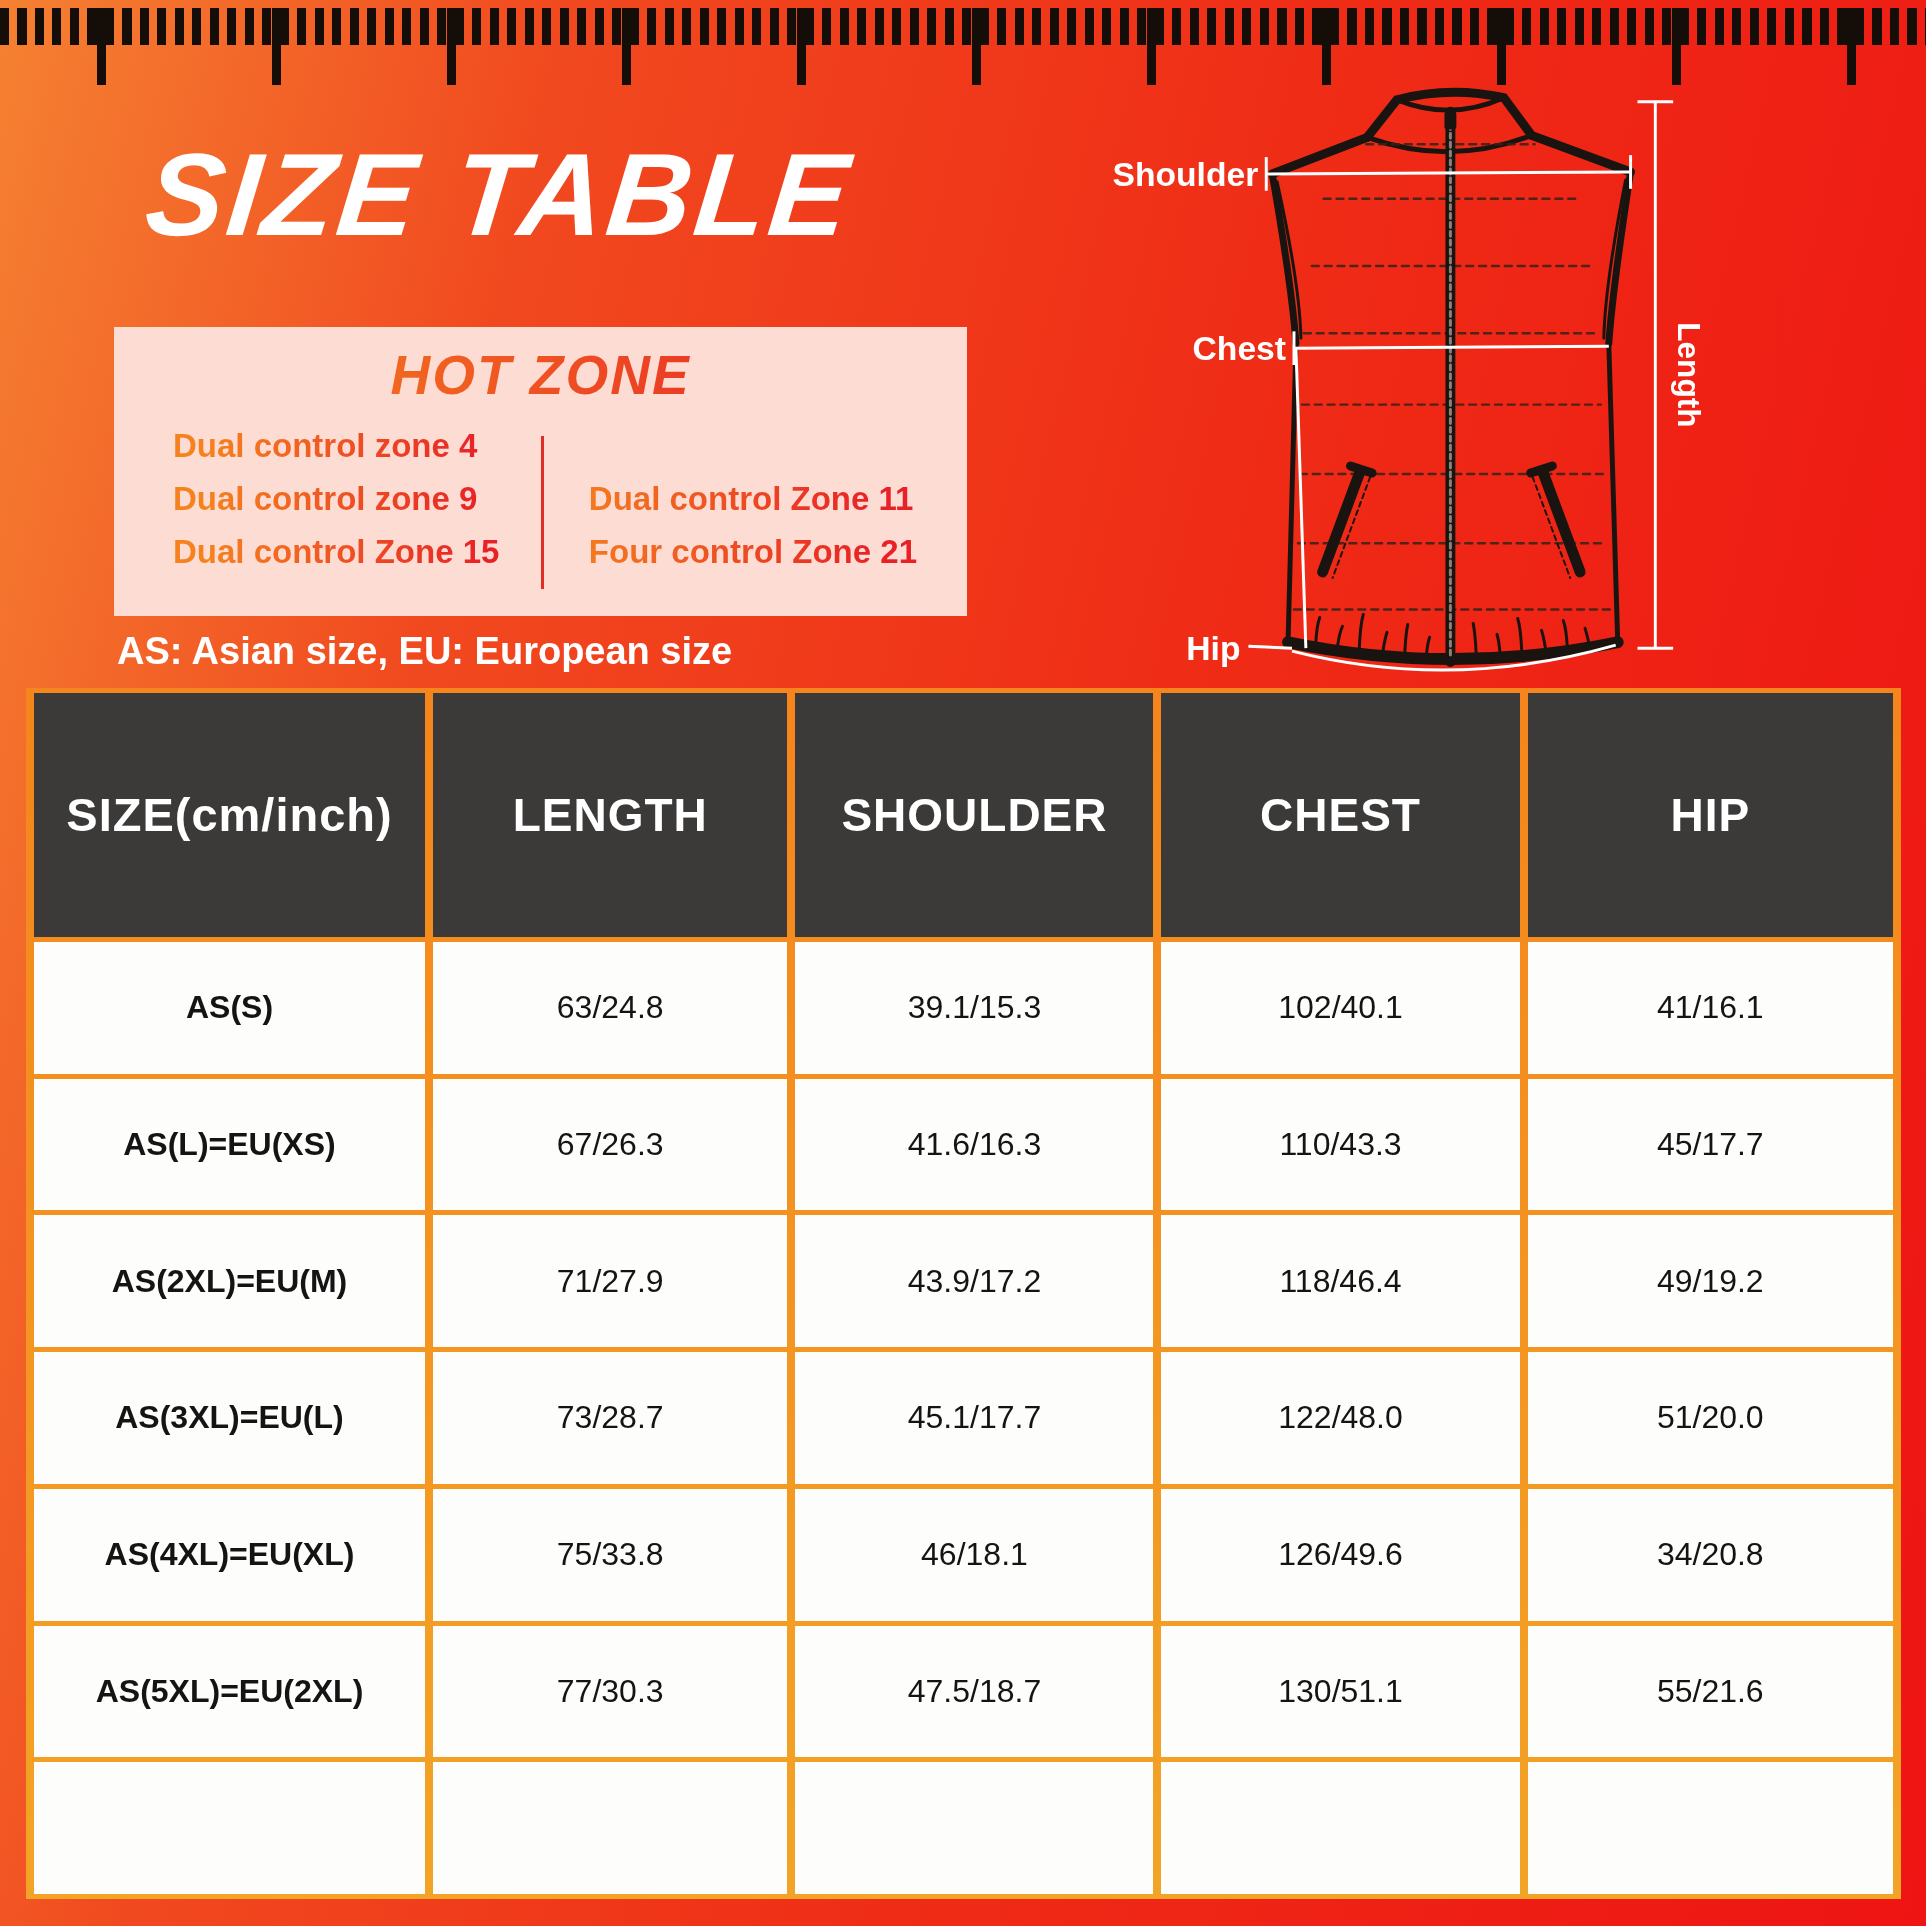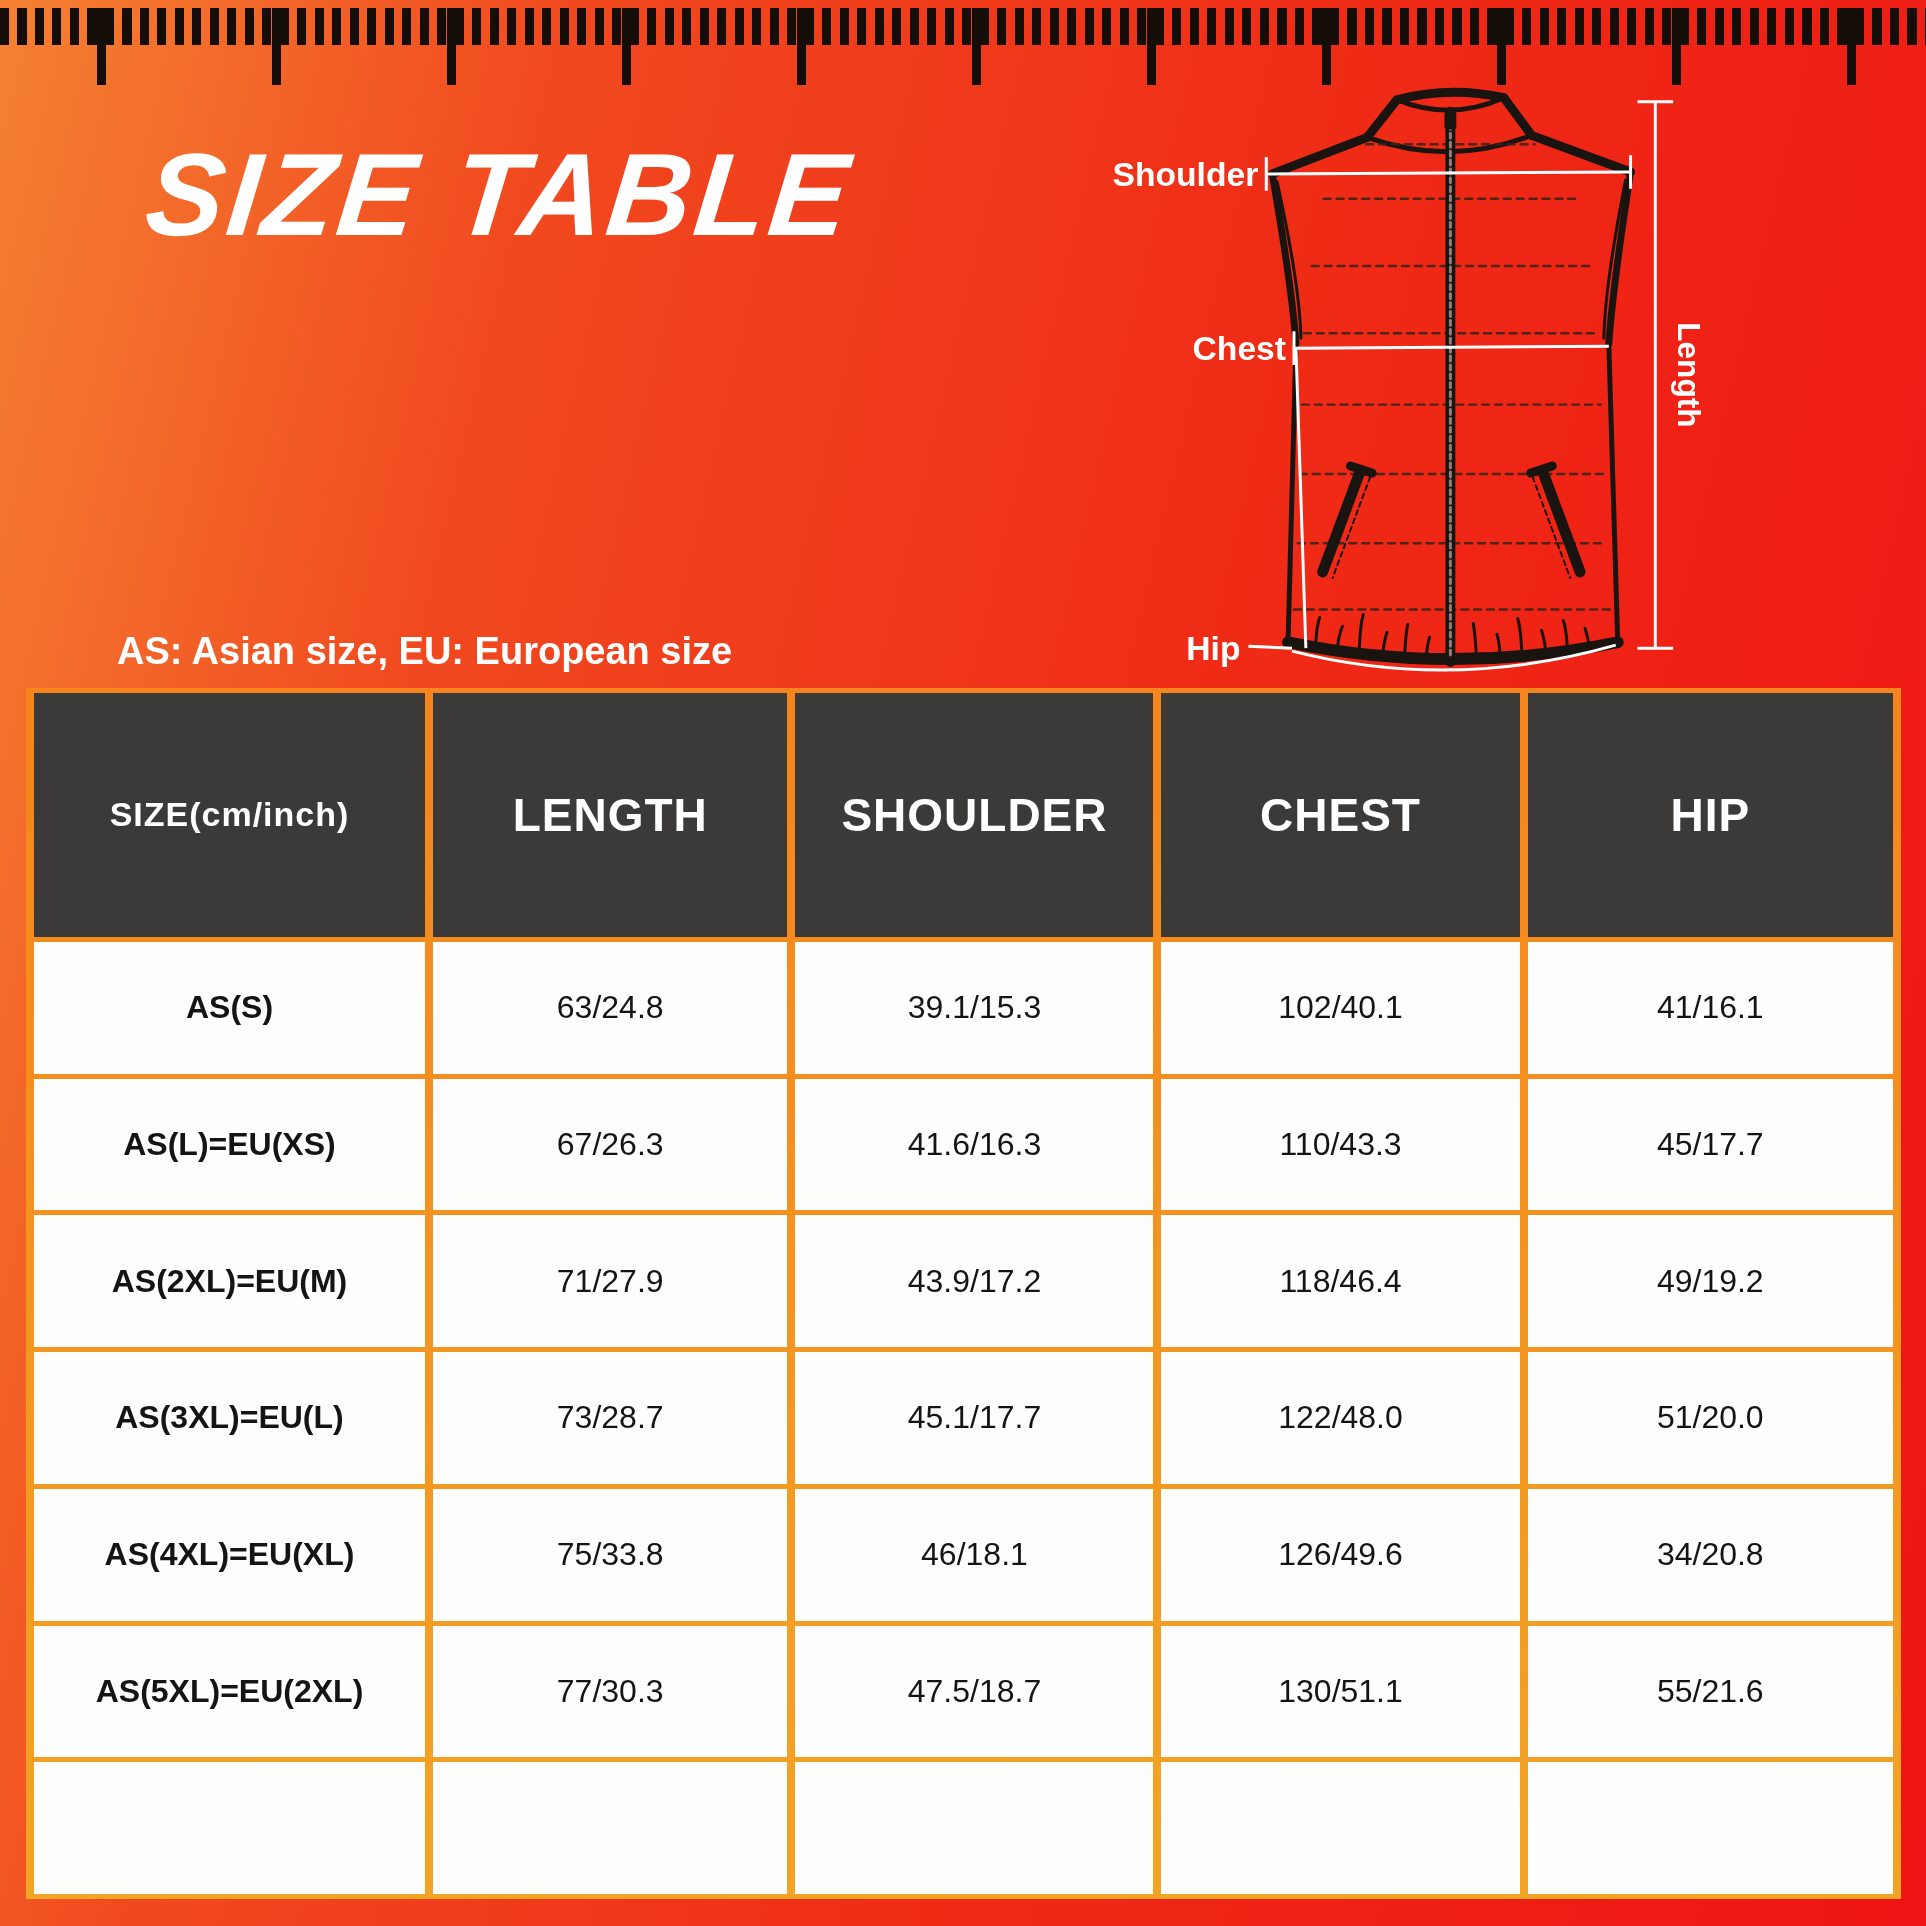--- a/index.html
+++ b/index.html
@@ -33,35 +33,47 @@
   .note{position:absolute;left:117px;top:630px;color:#ffffff;font-size:38px;font-weight:700;}
   
   .vest{position:absolute;left:896px;top:50px;width:891px;height:634px;}
   .vest text{font-family:"Liberation Sans",sans-serif;font-weight:700;}
   
   table.size-table{position:absolute;left:26px;top:688px;width:1875px;height:1211px;
     border-collapse:separate;border-spacing:8px 5px;
     background:linear-gradient(180deg,#f5851c,#f2a426);table-layout:fixed;}
   table.size-table th{background:#3b3a39;color:#ffffff;font-size:46px;font-weight:700;
     height:198px;text-align:center;letter-spacing:1px;}
-  table.size-table th.first{font-size:34px;}
+  table.size-table th.first{font-size:47px;}
   table.size-table td{background:#fdfdfc;color:#141414;font-size:32px;
     height:106px;text-align:center;}
   table.size-table td.size-col{font-weight:700;}
   col.c0{width:21.4%;}col.c1{width:19.4%;}col.c2{width:19.6%;}col.c3{width:19.6%;}col.c4{width:20.0%;}
 </style>
 </head>
 <body>
 
 <div class="canvas">
 
   <div class="ruler"></div>
 
   <div class="title">SIZE TABLE</div>
 
+  <div class="hot-zone">
+    <div class="hz-title grad">HOT ZONE</div>
+    <div class="hz-divider"></div>
+    <div class="hz-grid">
+      <div class="hz-item grad">Dual control zone 4</div>
+      <div class="hz-item hz-right grad"></div>
+      <div class="hz-item grad">Dual control zone 9</div>
+      <div class="hz-item hz-right grad">Dual control Zone 11</div>
+      <div class="hz-item grad">Dual control Zone 15</div>
+      <div class="hz-item hz-right grad">Four control Zone 21</div>
+    </div>
+  </div>
 
   <div class="note">AS: Asian size, EU: European size</div>
 
   <svg class="vest" viewBox="0 0 900 640">
     <g stroke="#1a1410" fill="none" stroke-linecap="round">
 
       <path d="M476,88 L506,50 Q560,36 614,48 L642,86" stroke-width="9"></path>
       <path d="M506,50 Q560,72 614,48" stroke-width="5"></path>
       <path d="M476,88 Q560,118 642,86" stroke-width="5"></path>
 

